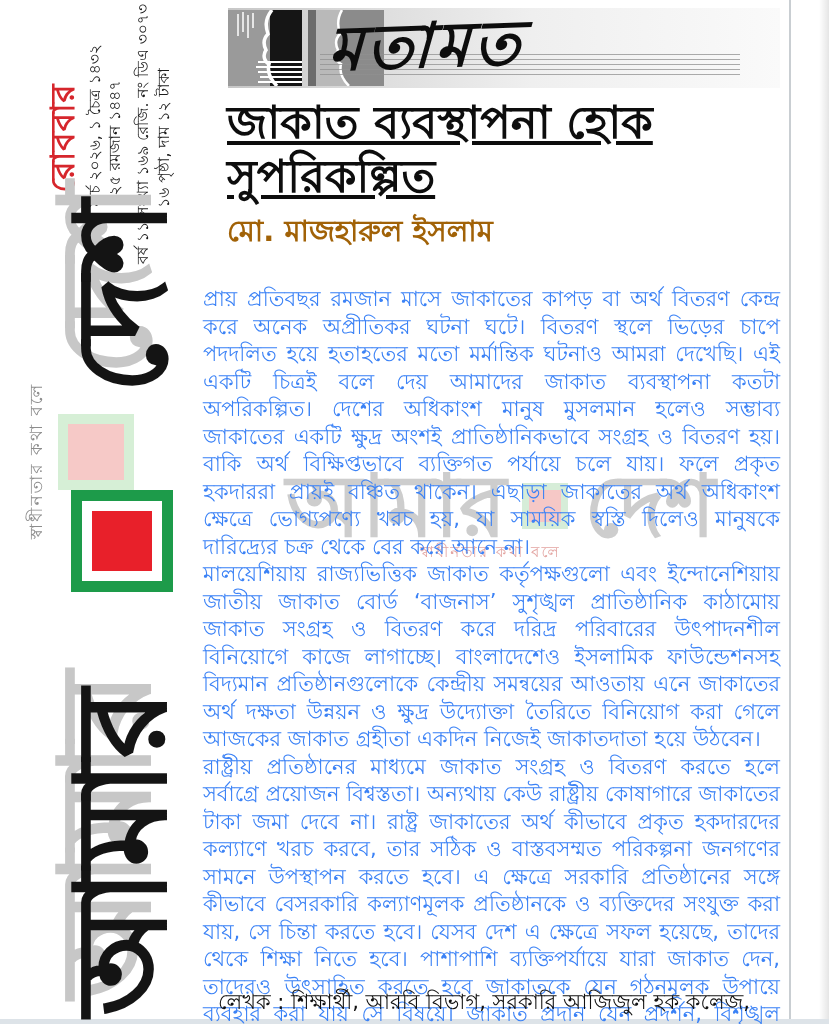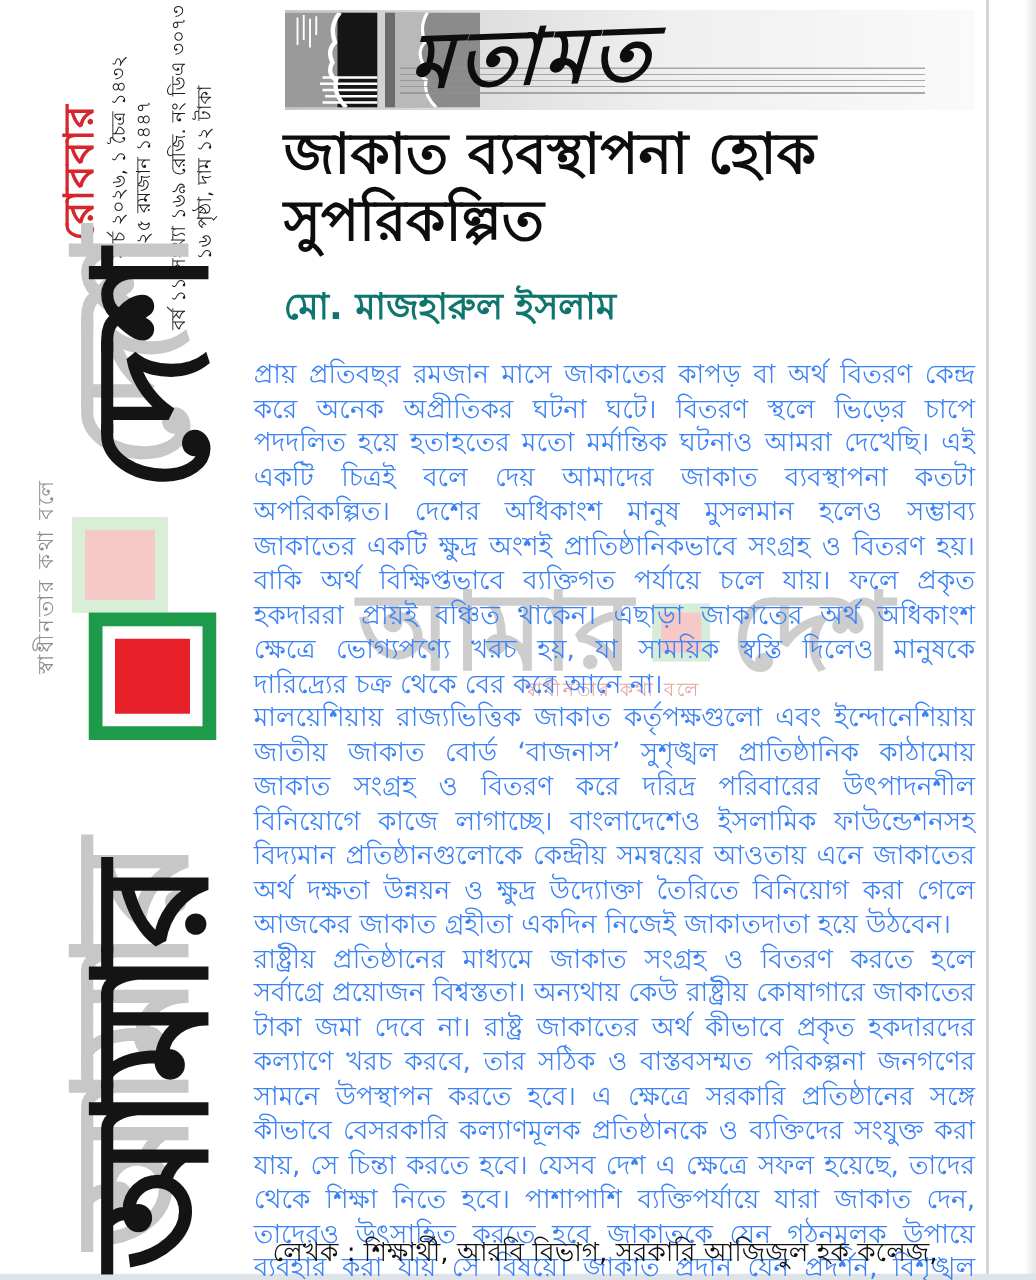--- a/index.html
+++ b/index.html
@@ -36,22 +36,22 @@
   .banner .panel { position:absolute; top:2px; height:76px; }
   .panel-1 { left:0; width:74px; }
   .panel-2 { left:80px; width:76px; }
   .banner-lines { position:absolute; left:92px; top:46px; width:420px; height:24px;
     background:repeating-linear-gradient(to bottom,#909090 0 1px,transparent 1px 5px); opacity:.75; }
   .banner-title { position:absolute; left:100px; top:-10px; font-size:62px; font-weight:bold;
     font-style:italic; color:#0d0d0d; transform:rotate(-2deg) skewX(-4deg); letter-spacing:4px; }
 
   
   .headline { position:absolute; left:227px; top:96px; width:540px; font-size:45px;
-    line-height:1.2; font-weight:600; color:#0d0d0d; z-index:2; }
-  .author { position:absolute; left:227px; top:222px; font-size:29px; font-weight:bold; color:#0f766e; z-index:2; }
+    line-height:1.2; font-weight:600; color:#0d0d0d; z-index:2;text-decoration:underline; }
+  .author { position:absolute; left:227px; top:208px; font-size:29px; font-weight:bold; color:#a16207; z-index:2; }
   .body-text { position:absolute; left:203px; top:286px; width:577px; z-index:2; }
   .body-text p { font-size:21px; line-height:27.5px; text-align:justify; color:#3b82f6; }
   .byline { position:absolute; left:218px; top:986px; width:562px; font-size:21px; color:#101010; z-index:2; }
   .byline .label { font-weight:normal; }
 
   
   .watermark { position:absolute; left:286px; top:450px; height:112px; display:flex;
     align-items:center; gap:16px; z-index:1; opacity:.75; }
   .watermark .w-word { font-size:86px; font-weight:bold; color:#bdbdbd; line-height:1; }
   .w-logo { width:46px; height:46px; border:7px solid #c9e8cc; background:#f3b6b4; }

